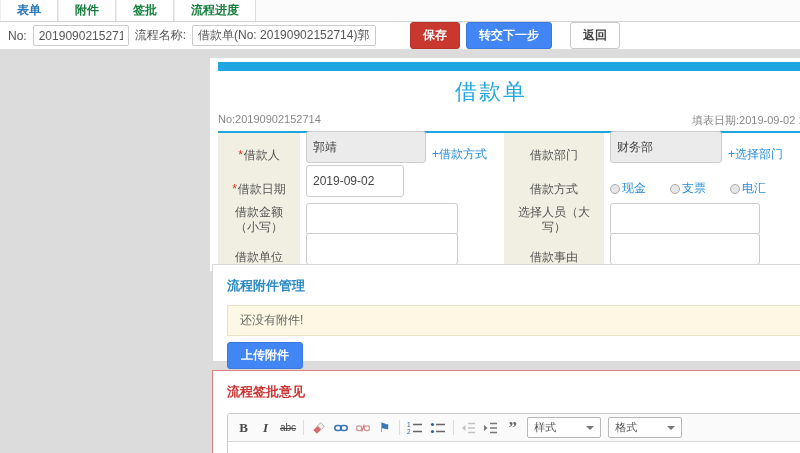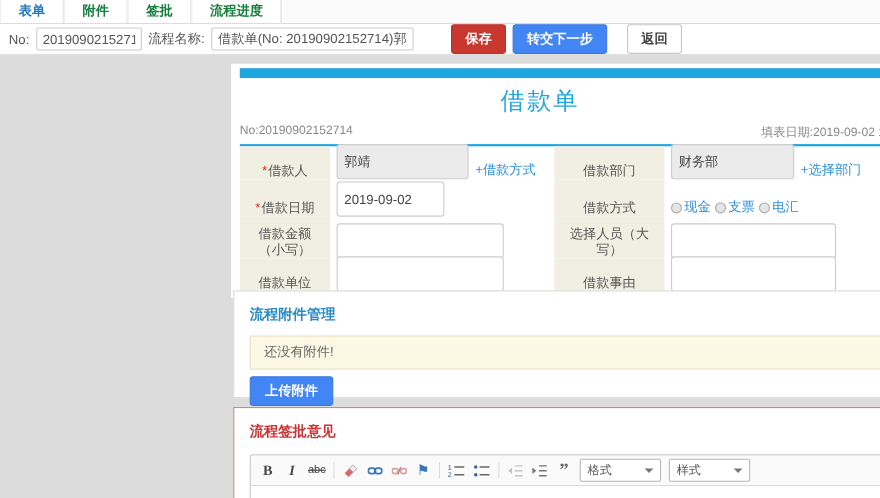--- a/index.html
+++ b/index.html
@@ -41,21 +41,21 @@
   .blue-line { height:2px; background:#1fa6e0; margin-top:4px; }
   .ftable { display:grid; grid-template-columns:82px 204px 100px 1fr; grid-template-rows:30px 34px 38px 30px; }
   .cell { display:flex; align-items:flex-end; }
   .lbl { background:#f1efe2; justify-content:center; text-align:center; color:#555; padding:0 10px; line-height:15px; }
   .val { padding:0 6px; gap:6px; }
   .req { color:#d9332a; margin-right:1px; }
   .finp { height:32px; border:1px solid #ccc; border-radius:3px; padding:0 6px; font-size:12px; color:#444;
           font-family:"Liberation Sans", sans-serif;margin-top:46px; }
   .ro { background:#ebebeb; }
   .lnk { color:#2b8fd9; text-decoration:none; font-size:12px; white-space:nowrap; cursor:pointer; }
-  .radios { display:flex; align-items:center; gap:4px; }
+  .radios { display:flex; align-items:center; gap:24px; }
   .radio { display:inline-flex; align-items:center; gap:2px; color:#2b8fd9; cursor:pointer; }
   .rdot { width:10px; height:10px; border-radius:50%; border:1px solid #aaa; background:#e6e6e6; display:inline-block; }
 
   
   .box { left:212px; width:606px; border:1px solid #d9d9d9; padding:12px 14px; }
   .attach-box { top:214px; height:98px; }
   .approval-box { top:320px; height:160px; border-color:#dd8080; }
   .sec-title { font-size:13px; font-weight:bold; }
   .sec-title.blue { color:#2a8bc5; }
   .sec-title.red { color:#cc3333; }
@@ -266,26 +266,26 @@
               <g stroke="#777" stroke-width="1.3">
                 <line x1="7" y1="2.5" x2="14" y2="2.5"></line>
                 <line x1="7" y1="7" x2="14" y2="7"></line>
                 <line x1="7" y1="11.5" x2="14" y2="11.5"></line>
               </g>
               <path d="M1 4 L4.5 7 L1 10 Z" fill="#777"></path>
             </svg>
           </span>
           <span class="ed-btn ed-quote">”</span>
           <div class="ed-select">
+            <span>样式</span>
+            <span class="caret"></span>
+          </div>
+          <div class="ed-select">
             <span>格式</span>
             <span class="caret"></span>
           </div>
-          <div class="ed-select">
-            <span>样式</span>
-            <span class="caret"></span>
-          </div>
         </div>
         <div class="ed-body"></div>
       </div>
     </div>
 
   </div>
 </div>
 
 </body></html>

